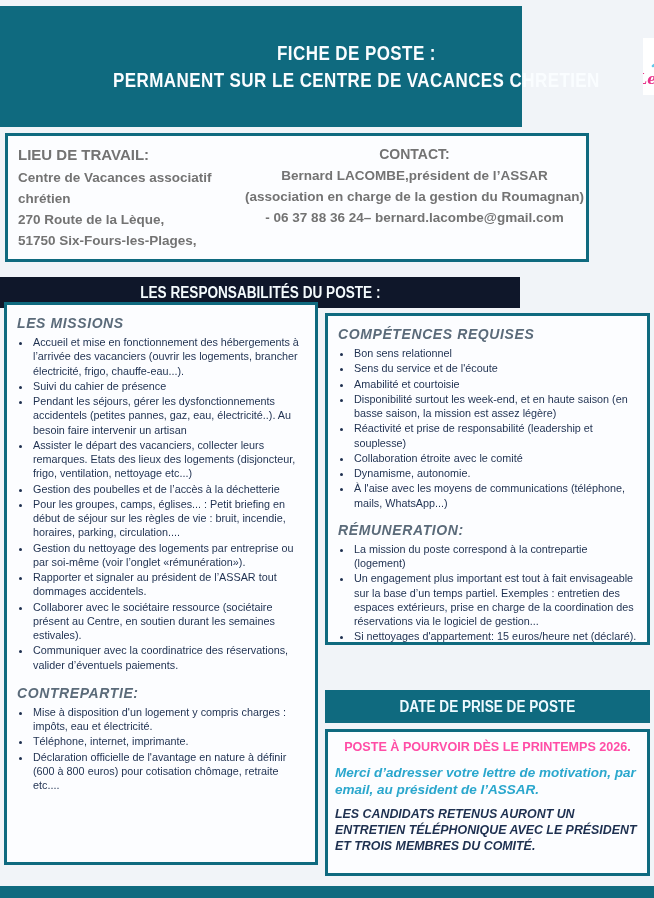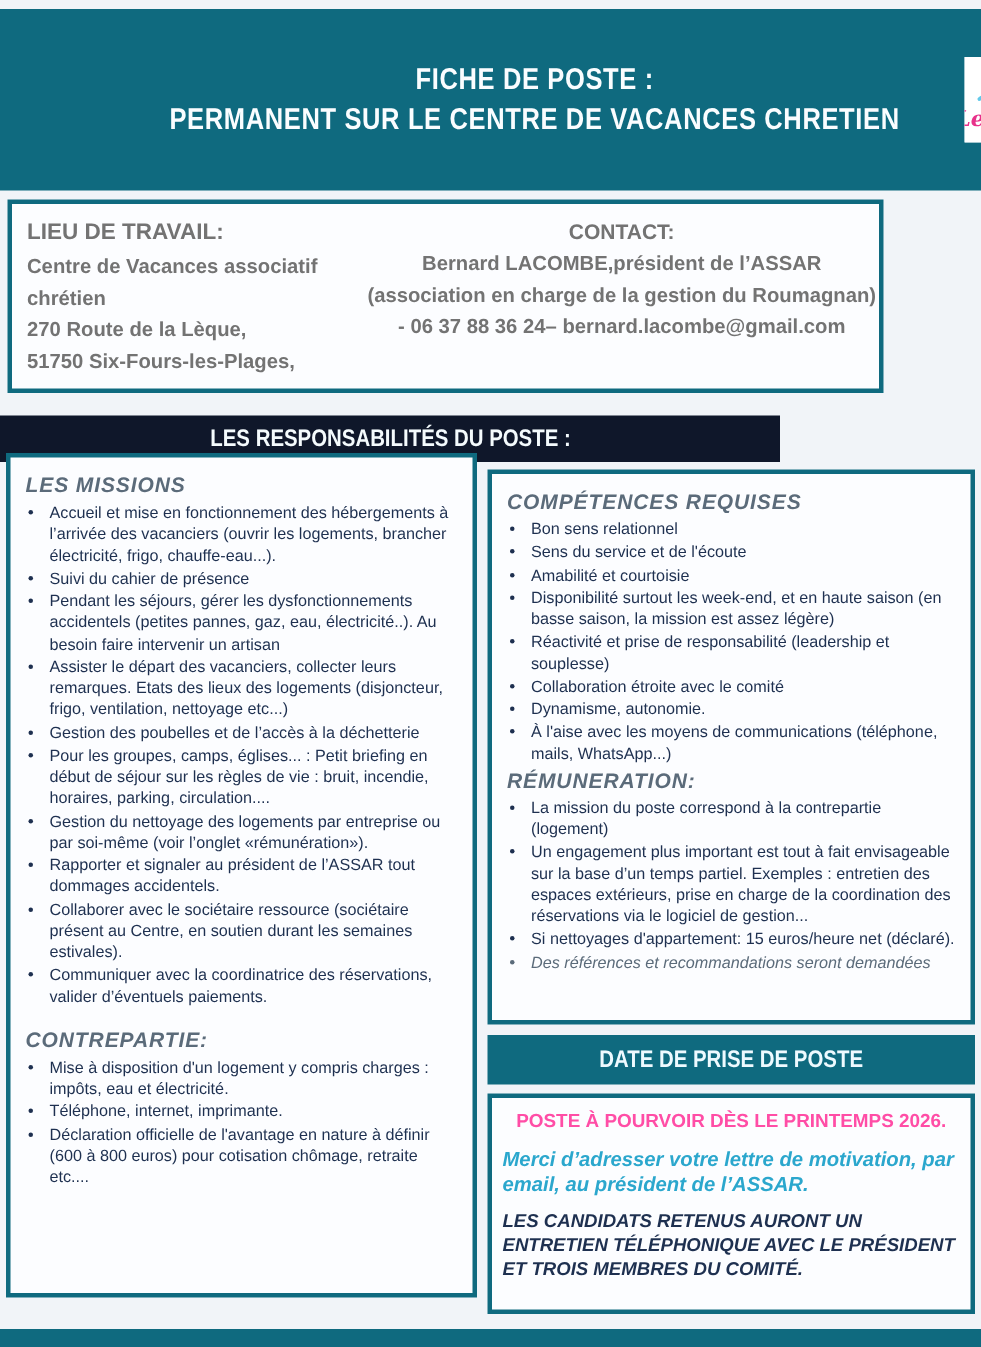--- a/index.html
+++ b/index.html
@@ -7,21 +7,21 @@
     width:654px;height:898px;
     background:#f1f4f8;
     font-family:"Liberation Sans",sans-serif;
     position:relative;
     -webkit-font-smoothing:antialiased;
   }
   .page{position:relative;width:654px;height:898px;overflow:hidden;}
 
   
   .header{
-    position:absolute;left:0;top:6px;width:654px;height:121px;
+    position:absolute;left:0;top:6px;width:522px;height:121px;
     background:#0f6a7f;display:flex;align-items:center;
   }
   .header-titles{flex:1;text-align:center;color:#fafdff;padding-left:70px;}
   .title-line{font-weight:700;font-size:20px;line-height:27px;letter-spacing:.5px;}
   .cond{display:inline-block;transform:scaleX(.85);transform-origin:50% 50%;white-space:nowrap;}
   .logo-box{width:110px;height:57px;background:#ffffff;margin-right:27px;flex:none;}
 
   
   .info-box{
     position:absolute;left:5px;top:133px;width:584px;height:129px;
@@ -46,21 +46,21 @@
     background:#0f6a7f;color:#eefaff;display:flex;align-items:center;justify-content:center;
     font-weight:700;font-size:16px;box-sizing:border-box;
   }
 
   
   .panel{
     background:#fcfdff;border:3px solid #0f6a7f;box-sizing:border-box;
     position:absolute;overflow:hidden;padding:6px 8px 6px 8px;
   }
   .panel-left{left:4px;top:302px;width:314px;height:563px;}
-  .panel-right{left:325px;top:313px;width:325px;height:370px;}
+  .panel-right{left:325px;top:313px;width:325px;height:332px;}
   .panel-apply{left:325px;top:729px;width:325px;height:147px;padding:8px 7px;}
 
   .sec-h{
     font-size:14px;font-weight:700;font-style:italic;color:#5b6b7a;
     letter-spacing:.6px;margin:4px 0 4px 2px;
   }
   .sec-h.mt{margin-top:13px;}
   ul.bullets{
     margin:0 0 0 0;padding:0 0 0 17px;list-style:disc;
     color:#1e3050;font-size:10.8px;font-weight:400;line-height:1.32;
@@ -158,21 +158,21 @@
     <ul class="bullets">
         <li>Bon sens relationnel</li>
         <li>Sens du service et de l'écoute</li>
         <li>Amabilité et courtoisie</li>
         <li>Disponibilité surtout les week-end, et en haute saison (en basse saison, la mission est assez légère)</li>
         <li>Réactivité et prise de responsabilité (leadership et souplesse)</li>
         <li>Collaboration étroite avec le comité</li>
         <li>Dynamisme, autonomie.</li>
         <li>À l'aise avec les moyens de communications (téléphone, mails, WhatsApp...)</li>
       </ul>
-    <div class="sec-h" style="margin-top:2px;">RÉMUNERATION:</div>
+    <div class="sec-h" style="margin-top:12px;">RÉMUNERATION:</div>
     <ul class="bullets">
         <li>La mission du poste correspond à la contrepartie (logement)</li>
         <li>Un engagement plus important est tout à fait envisageable sur la base d’un temps partiel. Exemples : entretien des espaces extérieurs, prise en charge de la coordination des réservations via le logiciel de gestion...</li>
         <li>Si nettoyages d'appartement: 15 euros/heure net (déclaré).</li>
         <li class="em">Des références et recommandations seront demandées</li>
       </ul>
   </div>
 
   <div class="date-banner">
     <span class="cond">DATE DE PRISE DE POSTE</span>

